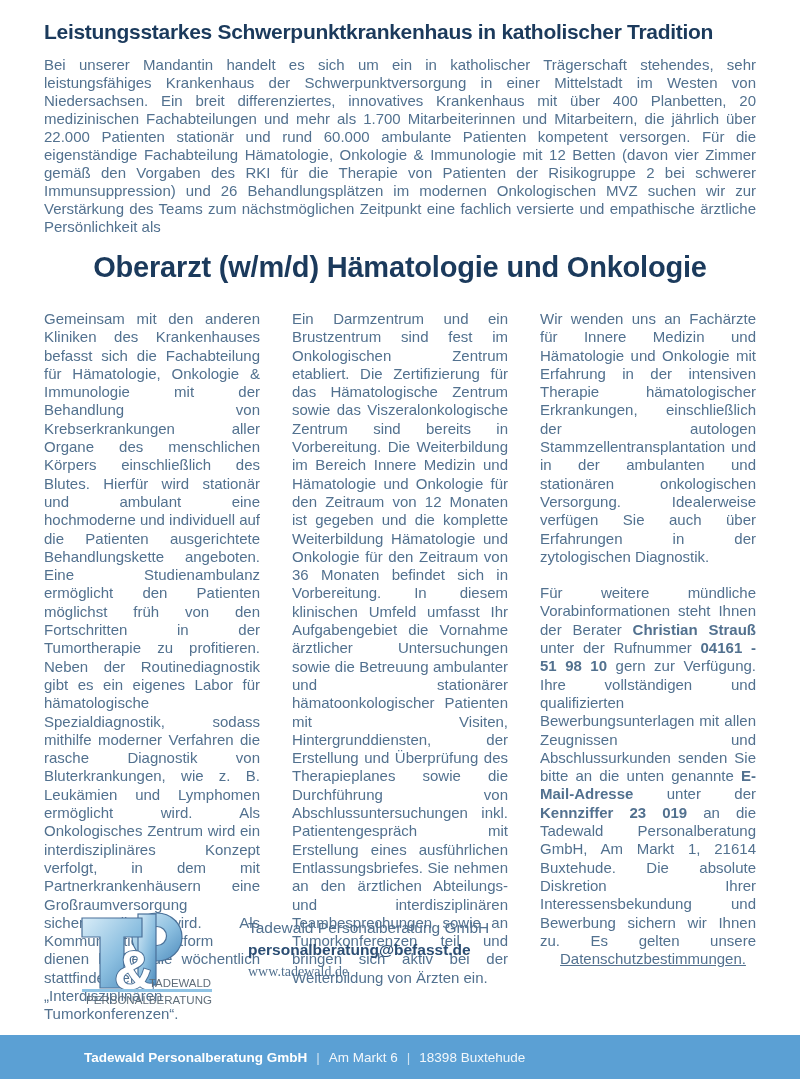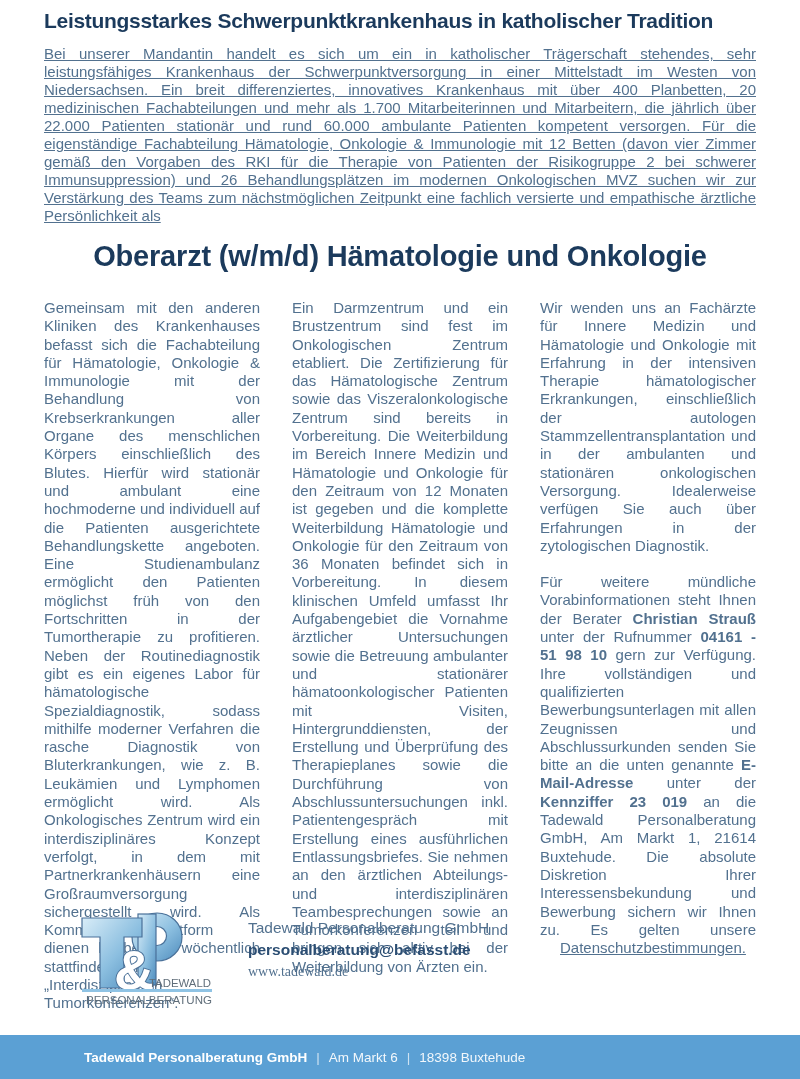--- a/index.html
+++ b/index.html
@@ -7,22 +7,22 @@
     --body-text-color:#52718f;
     --bottom-bar-bg:#5ba0d4;
     --email-color:#2c4e73;
     --brand-text-color:#5f6d79;
   }
   *{box-sizing:border-box;}
   html,body{margin:0;padding:0;background:#ffffff;}
   body{font-family:"Liberation Sans", sans-serif;}
   .page{position:relative;width:800px;height:1079px;background:#fff;overflow:hidden;}
   .content{padding:4px 44px 0 44px;}
-  .headline{margin:4px 0 11px 0;font-size:21px;line-height:26px;font-weight:bold;color:var(--heading-color);letter-spacing:-0.3px;}
-  .intro{margin:0;font-size:15px;line-height:18px;text-align:justify;color:var(--body-text-color);text-decoration:underline;}
+  .headline{margin:15px 0 11px 0;font-size:21px;line-height:26px;font-weight:bold;color:var(--heading-color);letter-spacing:-0.3px;}
+  .intro{margin:0;font-size:15px;line-height:18px;text-align:justify;color:var(--body-text-color);}
   .job-title{margin:14px 0 0 0;text-align:center;font-size:29px;line-height:34px;font-weight:bold;color:var(--heading-color);letter-spacing:-0.2px;}
   .columns{display:flex;gap:32px;margin-top:26px;}
   .col{flex:1;font-size:15px;line-height:18.3px;text-align:justify;color:var(--body-text-color);hyphens:auto;}
   .col p{margin:0;}
   .col p + p{margin-top:18px;}
   .col .b{font-weight:bold;margin-top:28px;}
   .col .u{text-decoration:underline;margin-left:20px;}
   .footer-logo{position:absolute;left:74px;top:903px;width:140px;height:105px;}
   .contact{position:absolute;left:248px;top:917px;font-size:15.5px;line-height:22px;color:var(--body-text-color);}
   .contact .email{font-weight:bold;color:var(--email-color);}

